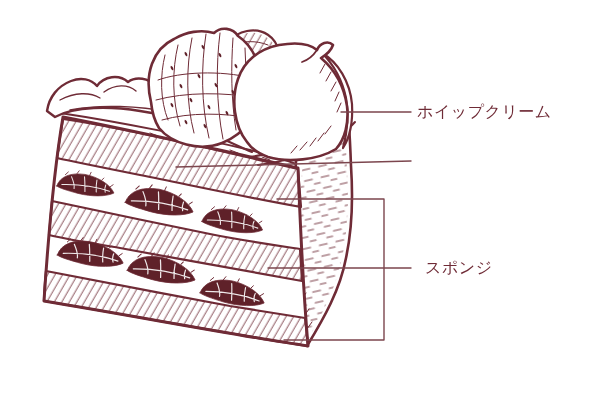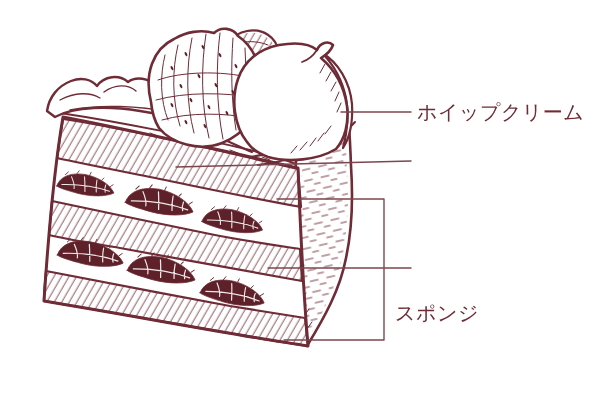--- a/index.html
+++ b/index.html
@@ -10,26 +10,26 @@
   }
   html,body{margin:0;padding:0;background:#e9e9e9;}
   .page{
     position:relative;width:600px;height:400px;margin:0 auto;
     background:var(--background);overflow:hidden;
     font-family:"DejaVu Sans","Liberation Sans",sans-serif;
     color:var(--ink);
   }
   .page svg{position:absolute;left:0;top:0;}
   .callout-label{
-    position:absolute;font-size:20px;line-height:20px;letter-spacing:.5px;
+    position:absolute;font-size:16px;line-height:20px;letter-spacing:.5px;
     color:var(--ink);white-space:nowrap;
   }
   .lbl-whip{left:417px;top:102px;}
   .lbl-ichigo{left:417px;top:151px;}
-  .lbl-sponge{left:395px;top:258px;margin-top:45px;}
+  .lbl-sponge{left:425px;top:258px;}
 </style>
 </head>
 <body>
 
 <div class="page">
 
   <svg width="600" height="400" viewBox="0 0 600 400" style="color:var(--ink)" fill="none" stroke-linecap="round" stroke-linejoin="round">
 
     <defs>
 

